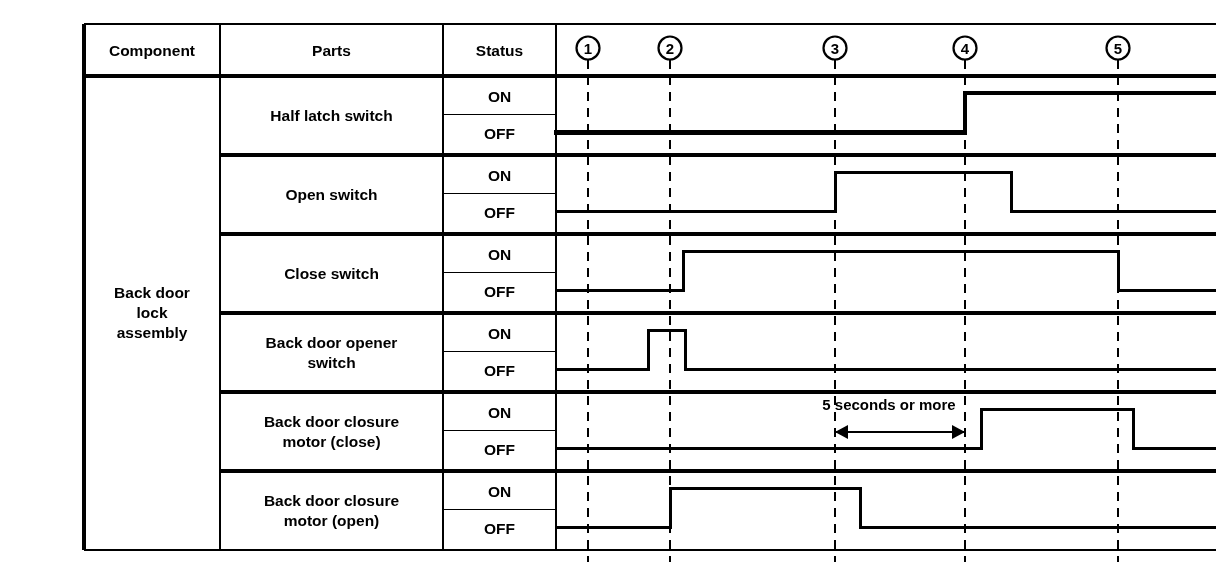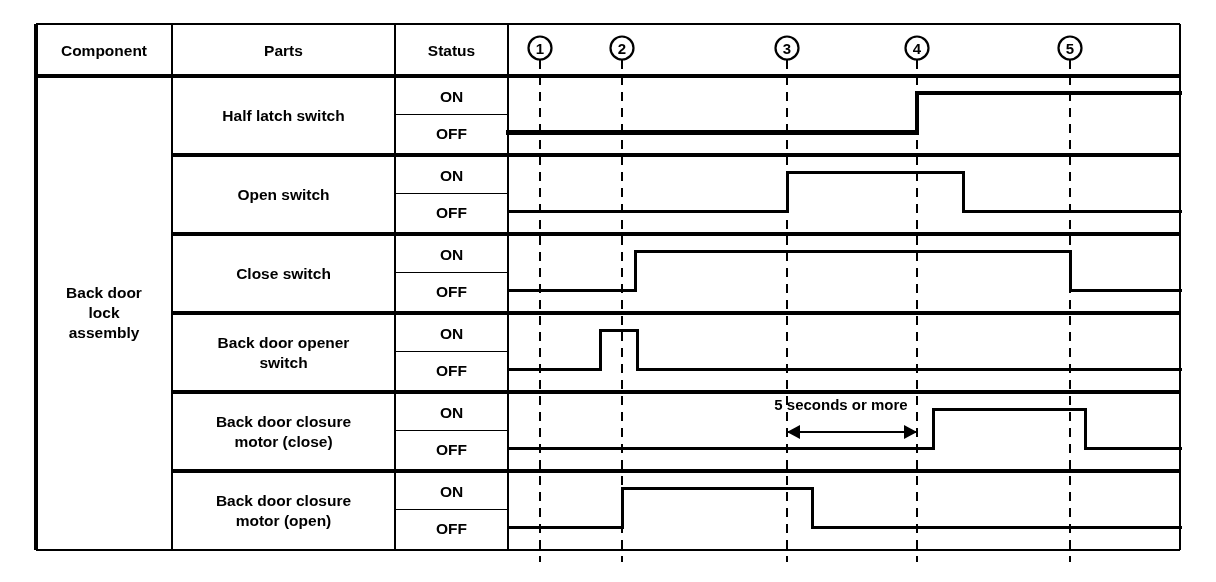--- a/index.html
+++ b/index.html
@@ -1,17 +1,17 @@
 <!DOCTYPE html>
 <html><head>
 <meta charset="utf-8">
 <style>
   html,body{margin:0;padding:0;background:#ffffff;}
   body{width:1216px;height:582px;font-family:"Liberation Sans",sans-serif;overflow:hidden;}
-  #stage{position:relative;width:1004px;height:582px;}
+  #stage{position:relative;width:1004px;height:582px;margin-left:48px;}
   svg{display:block;}
 </style>
 </head>
 <body>
 
 <div id="stage">
   <svg id="chart" width="1216" height="582" viewBox="0 0 1216 582" shape-rendering="crispEdges">
       <rect x="0" y="0" width="1216" height="582" fill="#ffffff"></rect>
       <line x1="36" y1="24" x2="1180" y2="24" stroke="#000000" stroke-width="2.4" stroke-linecap="butt"></line>
       <line x1="36" y1="550" x2="1180" y2="550" stroke="#000000" stroke-width="2.4" stroke-linecap="butt"></line>

